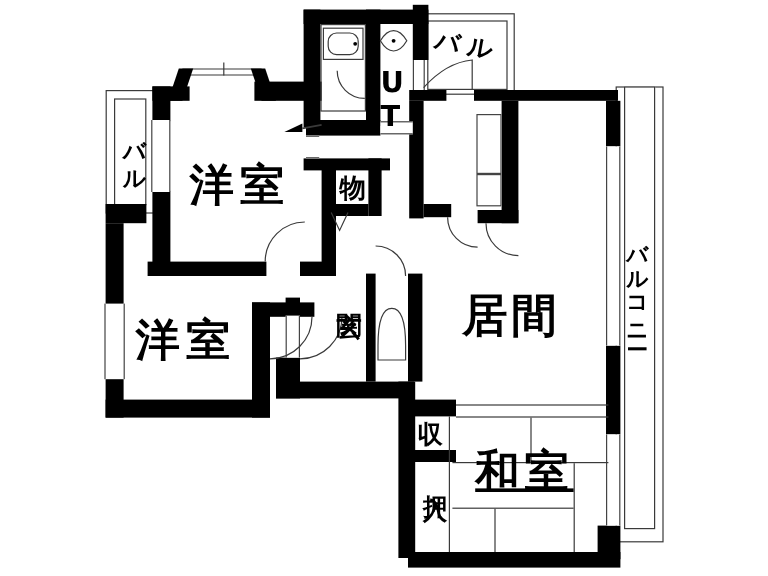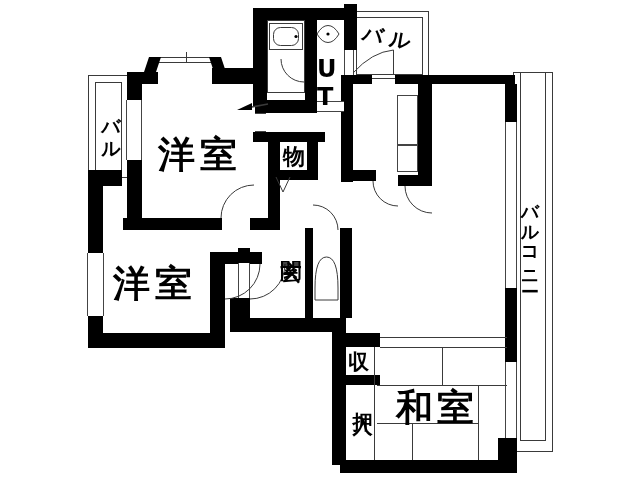--- a/index.html
+++ b/index.html
@@ -118,21 +118,22 @@
       <circle cx="328" cy="34" r="1.6"></circle>
       <polygon points="149,57 161,57 152,84 140,84"></polygon>
       <polygon points="209,57 221,57 230,84 218,84"></polygon>
       <polygon points="237,110 252,103 252,110"></polygon>
     </g>
   </svg>
 
 
   <span class="lbl" style="left:158px;top:130px;font-size:37px;letter-spacing:5px;font-weight:700;">洋室</span>
   <span class="lbl" style="left:113px;top:259px;font-size:37px;letter-spacing:5px;font-weight:700;">洋室</span>
-  <span class="lbl" style="left:396px;top:383px;font-size:37px;letter-spacing:4px;font-weight:700;">和室</span>
+  <span class="lbl" style="left:385px;top:238px;font-size:38px;letter-spacing:3px;font-weight:700;">居間</span>
+  <span class="lbl" style="left:396px;top:368px;font-size:37px;letter-spacing:4px;font-weight:700;text-decoration:underline;">和室</span>
   <span class="lbl vlbl" style="left:277px;top:243px;font-size:21px;letter-spacing:2px;">玄関</span>
   <span class="lbl stack" style="left:317px;top:56px;width:18px;font-size:24px;">UT</span>
   <span class="lbl" style="left:283px;top:142px;font-size:22px;">物</span>
   <span class="lbl" style="left:348px;top:348px;font-size:21px;">収</span>
   <span class="lbl vlbl" style="left:350px;top:396px;font-size:20px;letter-spacing:2px;">押入</span>
   <span class="lbl vlbl" style="left:99px;top:104px;font-size:19px;letter-spacing:3px;">バル</span>
   <span class="lbl" style="left:362px;top:24px;font-size:21px;letter-spacing:6px;transform:rotate(10deg);">バル</span>
   <span class="lbl vlbl" style="left:518px;top:191px;font-size:18px;letter-spacing:2px;">バルコニー</span>
 
 </div>

